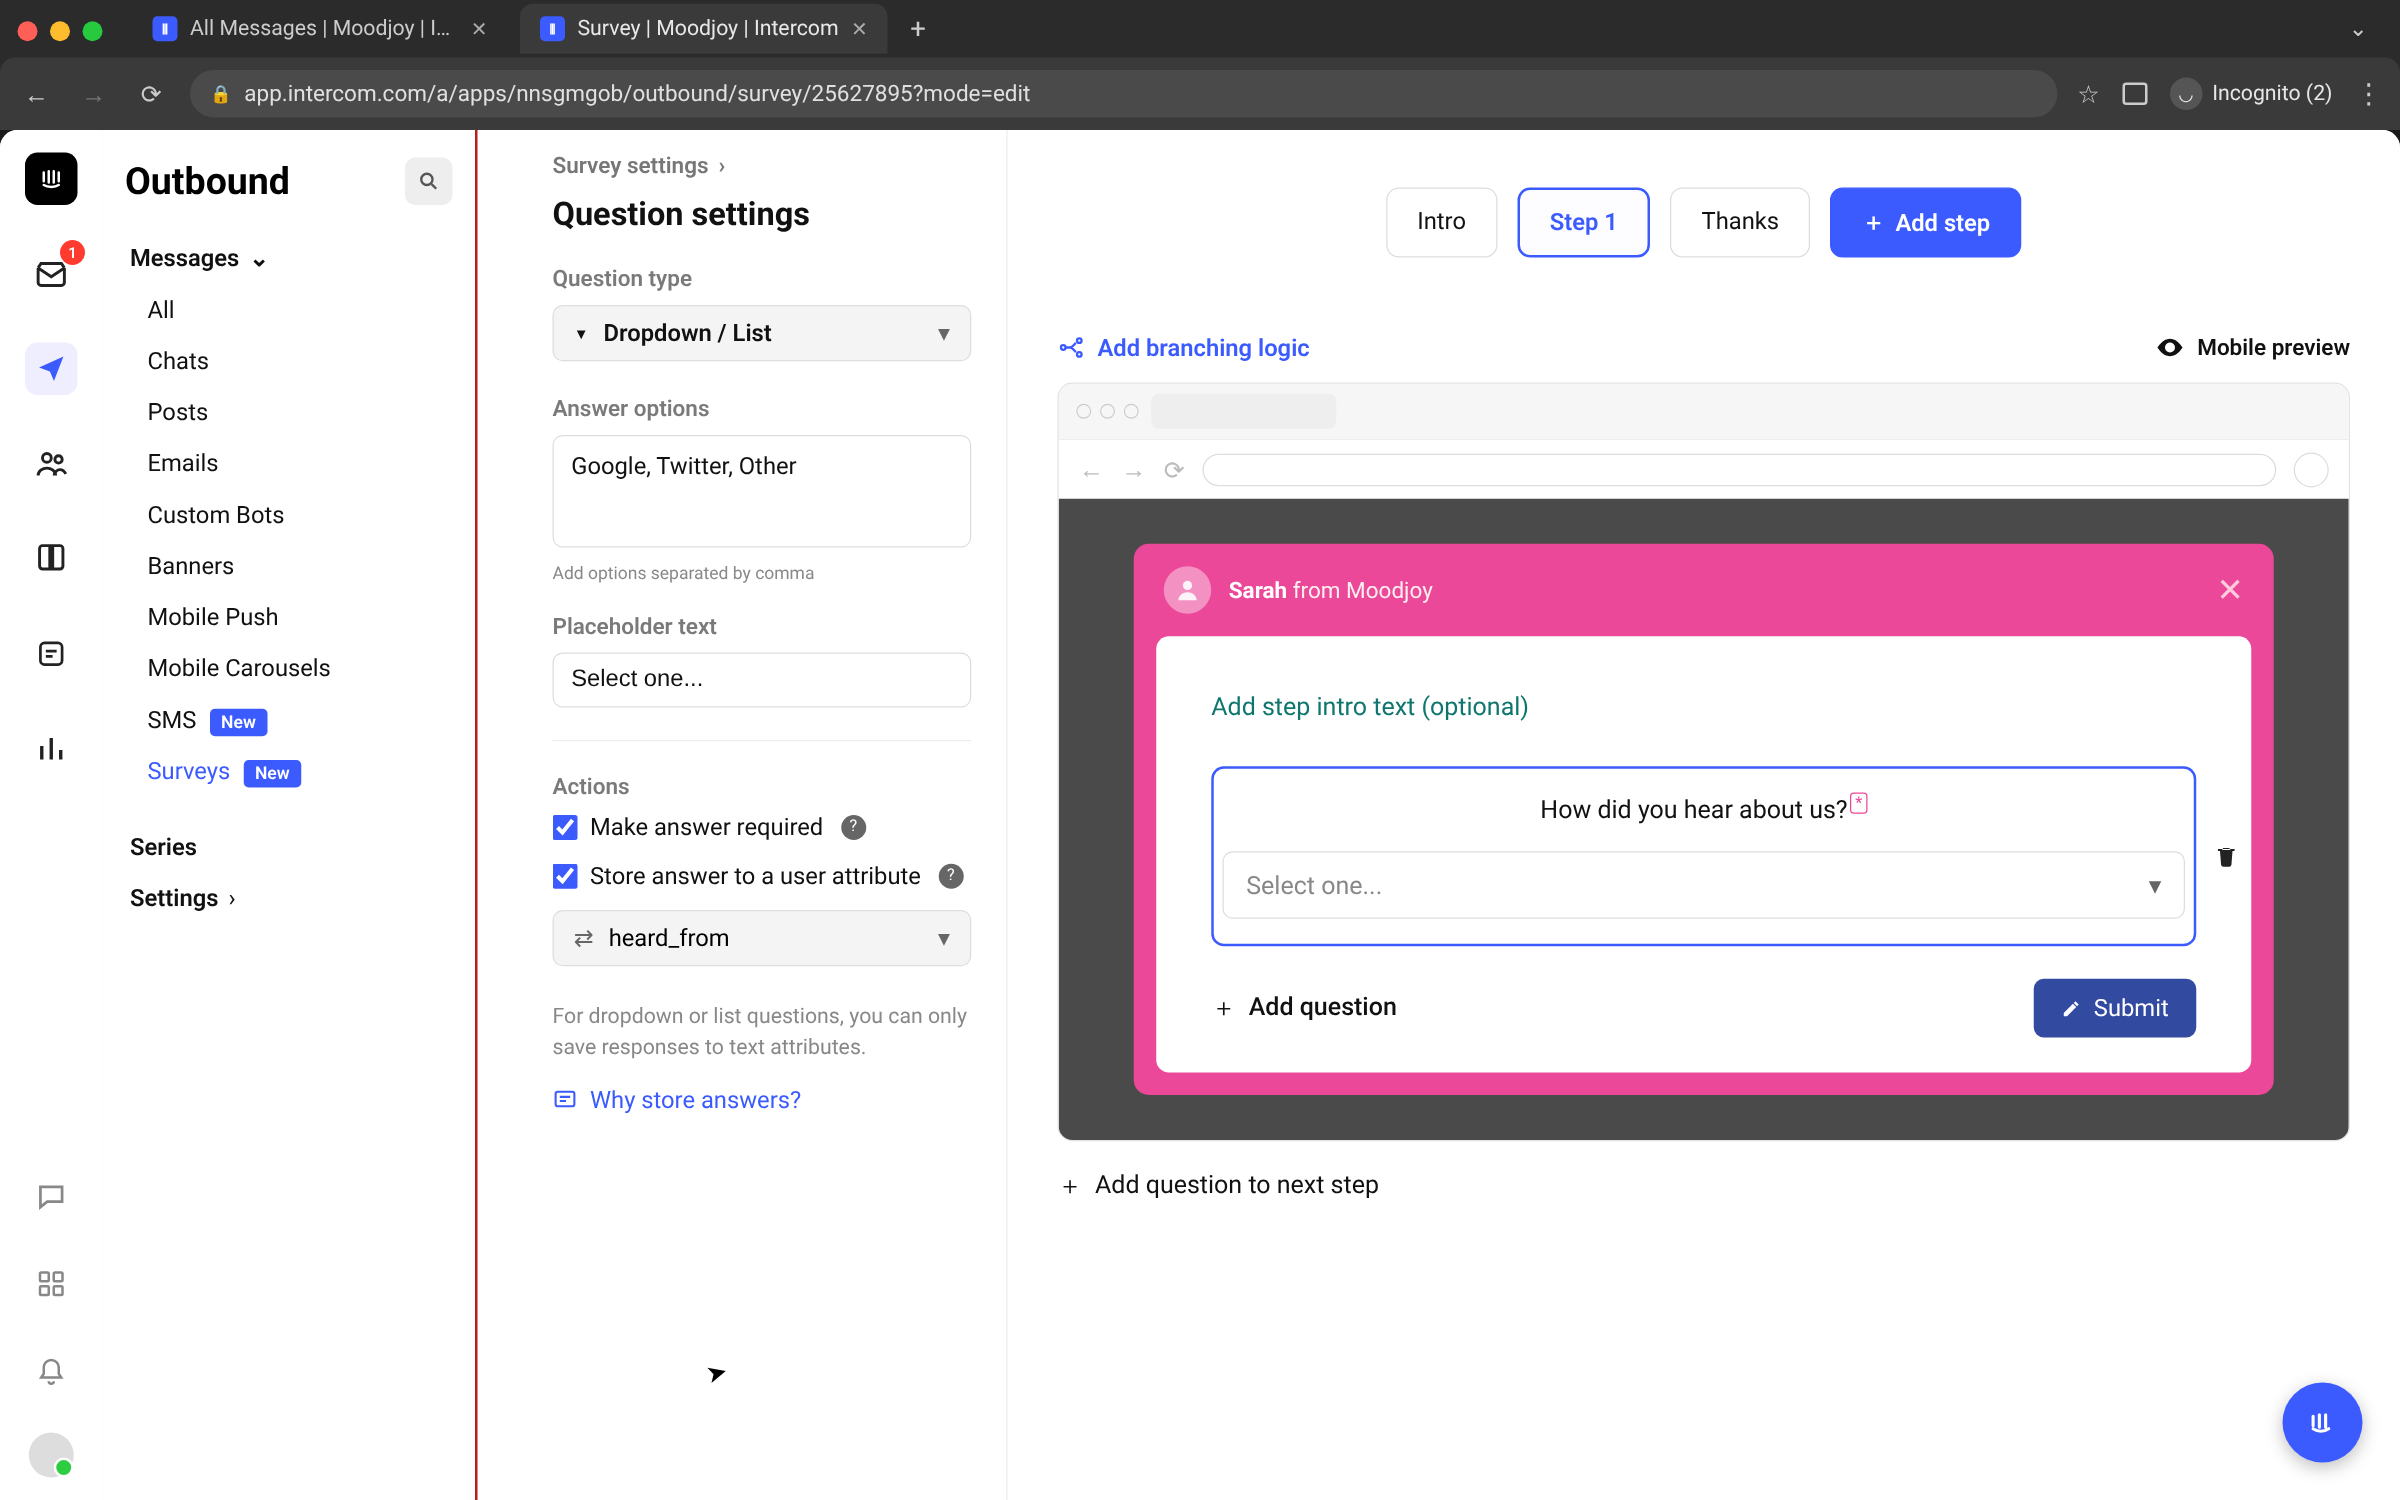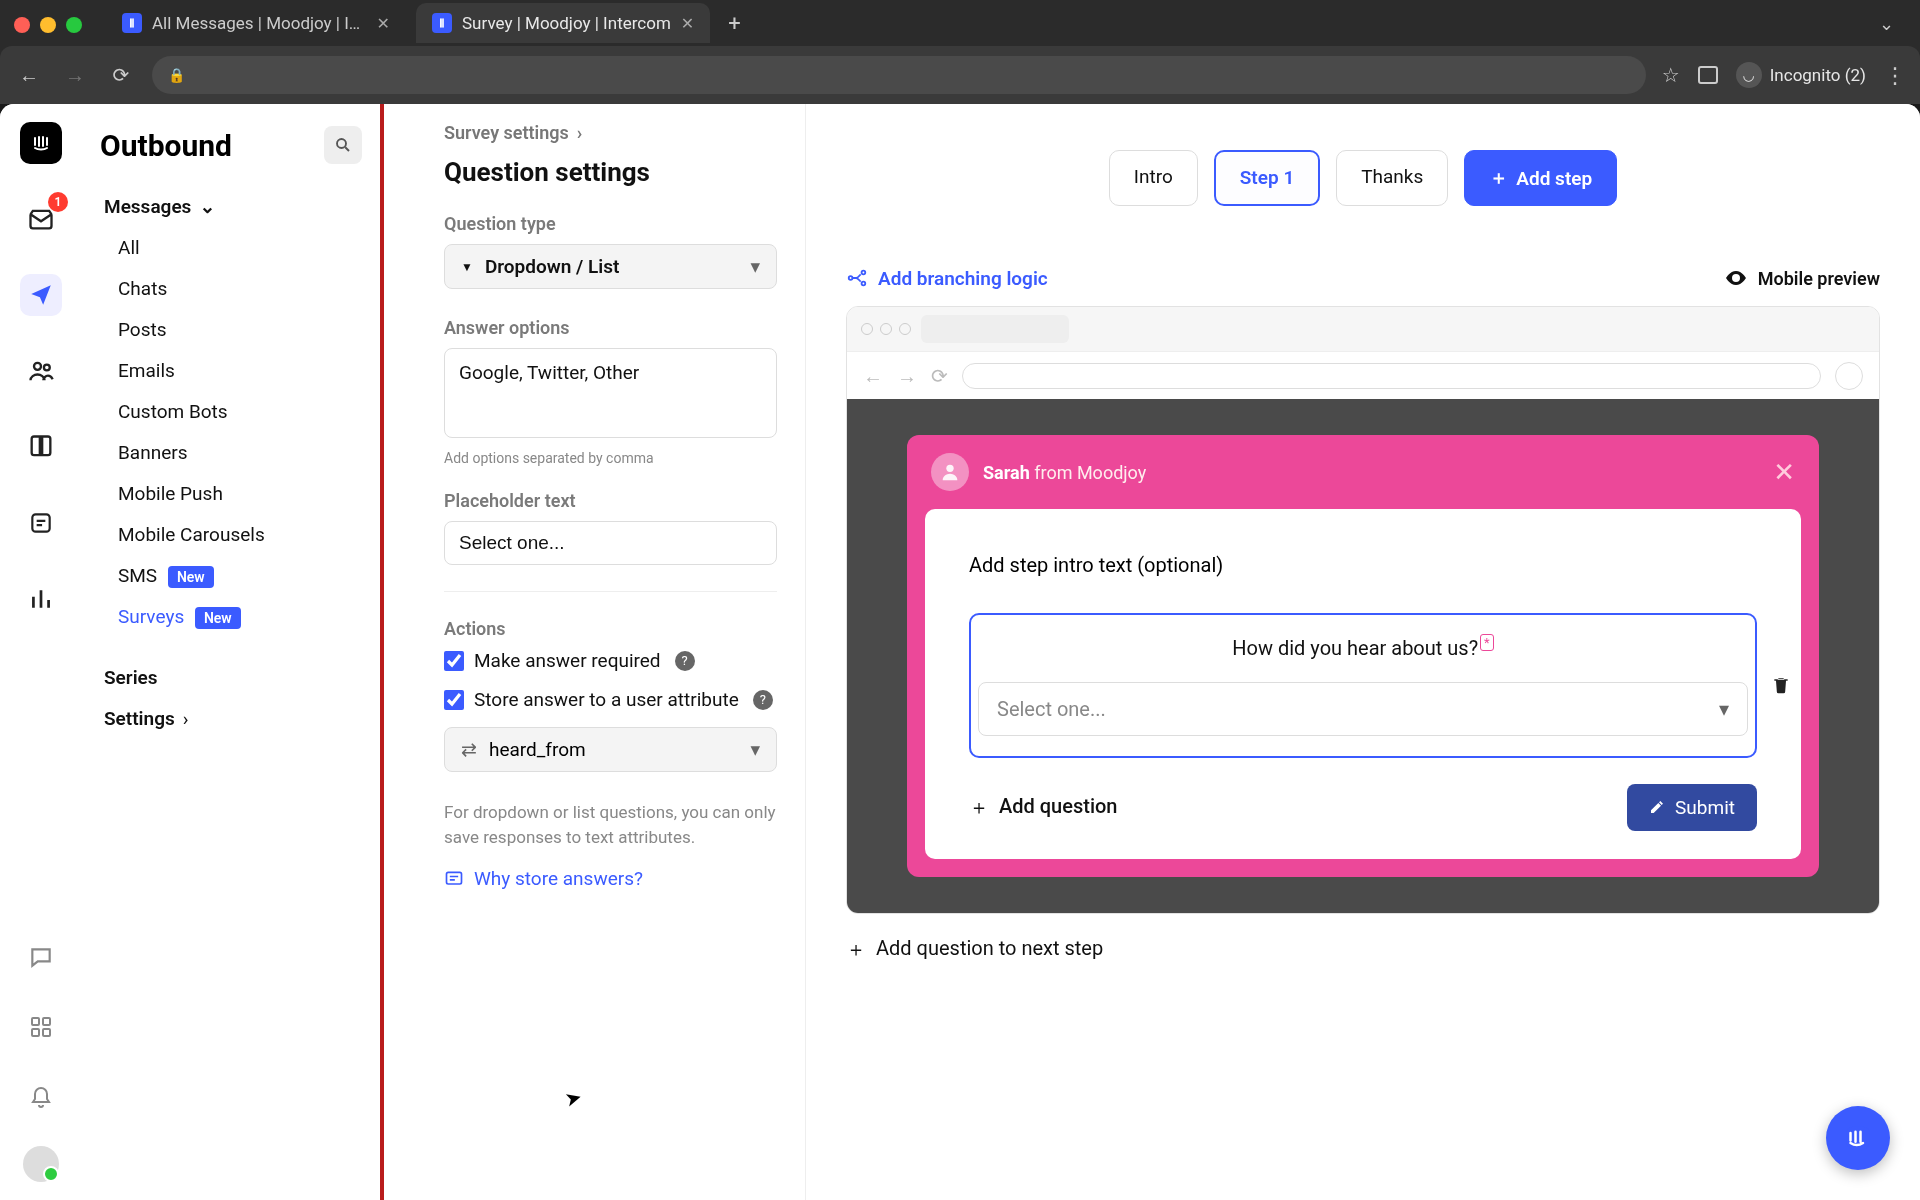--- a/index.html
+++ b/index.html
@@ -45,21 +45,21 @@
   .sidebar-head{ display:flex; align-items:center; justify-content:space-between; margin-bottom:22px;}
   .sidebar-title { font-size: 30px; font-weight: 700; color:#000000;}
   .search-btn{ width:38px;height:38px;background:#eee;border-radius:8px;display:flex;align-items:center;justify-content:center;color:#555;}
   .side-item{ display:flex; align-items:center; gap:8px; padding:9px 4px; color:#111; font-size:19px; cursor:pointer;}
   .side-sub{ padding:9px 4px 9px 18px; color:#111; font-size:19px; cursor:pointer;}
   .badge-new{ background:#3b5bff; color:#fff; font-size:14px; padding:3px 9px; border-radius:4px; margin-left:6px; font-weight:600;}
   .side-collapse{ font-weight:600;}
   .side-section{ margin-top:20px;}
 
   .main { flex:1; display:flex; background:#fff; margin:0 0 0 0; }
-  .settings-panel { width: 426px; border-left:4px solid #b91c1c; border-right:1px solid #eee; padding: 18px 28px 28px 60px; overflow-y:auto; }
+  .settings-panel { width: 426px; border-left:2px solid #b91c1c; border-right:1px solid #eee; padding: 18px 28px 28px 60px; overflow-y:auto; }
   .bc { color:#777; font-size:18px; display:flex; align-items:center; gap:8px; font-weight:600; margin-bottom:14px;}
   .sp-title{ font-size:26px; font-weight:700; color:#111; margin-bottom:26px;}
   .field-label{ color:#7a7a7a; font-weight:600; font-size:18px; margin-bottom:10px;}
   .dropdown{ display:flex; align-items:center; gap:12px; border:1px solid #ddd; background:#f4f4f4; border-radius:8px; padding:10px 16px; font-size:19px; color:#111; position:relative; margin-bottom:28px;}
   .dropdown .caret{ margin-left:auto; color:#666;}
   .textarea{ width:100%; border:1px solid #ddd; border-radius:8px; padding:12px 14px; font-size:19px; min-height:90px; resize:none; font-family:inherit; color:#111;}
   .hint{ color:#888; font-size:14px; margin-top:8px; margin-bottom:24px;}
   .textinput{ width:100%; border:1px solid #ddd; border-radius:8px; padding:10px 14px; font-size:19px; color:#111;}
   .divider{ height:1px; background:#eee; margin:26px 0;}
   .cb-row{ display:flex; align-items:center; gap:10px; margin-bottom:16px; font-size:19px; color:#111;}
@@ -88,21 +88,21 @@
   .mock-nav{ color:#bbb;font-size:20px;}
   .mock-url{ flex:1;height:26px;border:1.5px solid #ddd;border-radius:14px;}
   .mock-circle{width:28px;height:28px;border:1.5px solid #ddd;border-radius:50%;}
   .mock-page{ background:#4a4a4a; padding: 36px 60px 36px 60px;}
   .survey-card{ background:#ec4899; border-radius:12px; padding: 0 0 18px 0;}
   .survey-head{ display:flex; align-items:center; padding:18px 24px; gap:14px; color:#fee;}
   .survey-avatar{ width:38px;height:38px;border-radius:50%;background:rgba(255,255,255,.4); display:flex;align-items:center;justify-content:center;}
   .survey-from b{color:#fff;font-weight:700;}
   .survey-close{ margin-left:auto; color:#fcd; font-size:26px; cursor:pointer;}
   .survey-body{ background:#fff; margin:0 18px; border-radius:10px; padding: 44px 44px 28px;}
-  .intro-ph{ color:#000000; font-size:20px; margin-bottom:36px;}
+  .intro-ph{ color:#0f766e; font-size:20px; margin-bottom:36px;}
   .q-box{ border:2.5px solid #3b5bff; border-radius:10px; padding:20px 7px; position:relative;text-align:center;}
   .q-text{ font-size:20px; color:#111; margin-bottom:22px;}
   .q-req{ color:#ec4899; border:1.5px solid #ec4899; padding:0 3px; font-size:13px; border-radius:3px; margin-left:2px; vertical-align:super;}
   .q-select{ border:1px solid #ddd; border-radius:8px; padding:14px 18px; display:flex; align-items:center; color:#888; font-size:20px;}
   .q-select .caret{margin-left:auto;color:#666;}
   .q-trash{ position:absolute; right:-36px; top:50%; transform:translateY(-50%); color:#333; font-size:20px; cursor:pointer;}
   .survey-footer{ display:flex; align-items:center; margin-top:26px;}
   .add-q{ color:#111; font-size:20px; font-weight:500; display:flex; gap:10px;}
   .submit-btn{ margin-left:auto; background:#324aa0; color:#fff; border-radius:8px; padding:12px 22px; font-size:19px; display:flex; gap:10px; align-items:center;}
   .add-next{ color:#111; font-size:20px; margin-top:22px; display:flex; gap:10px; cursor:pointer;}
@@ -132,20 +132,21 @@
     </div>
     <div class="new-tab">+</div>
     <div class="chrome-trail">⌄</div>
   </div>
   <div class="addr-bar">
     <div class="nav-btn">←</div>
     <div class="nav-btn disabled">→</div>
     <div class="nav-btn">⟳</div>
     <div class="url-box">
       <span class="lock">🔒</span>
+      <span class="url-text">app.intercom.com/a/apps/nnsgmgob/outbound/survey/25627895?mode=edit</span>
     </div>
     <div class="chrome-right">
       <span style="font-size:20px;">☆</span>
       <span style="font-size:18px;border:2px solid #ccc;width:20px;height:18px;display:inline-block;border-radius:3px;"></span>
       <span class="incog-badge">
         <span class="incog-icon">◡</span>
         <span>Incognito (2)</span>
       </span>
       <span style="font-size:22px;">⋮</span>
     </div>

